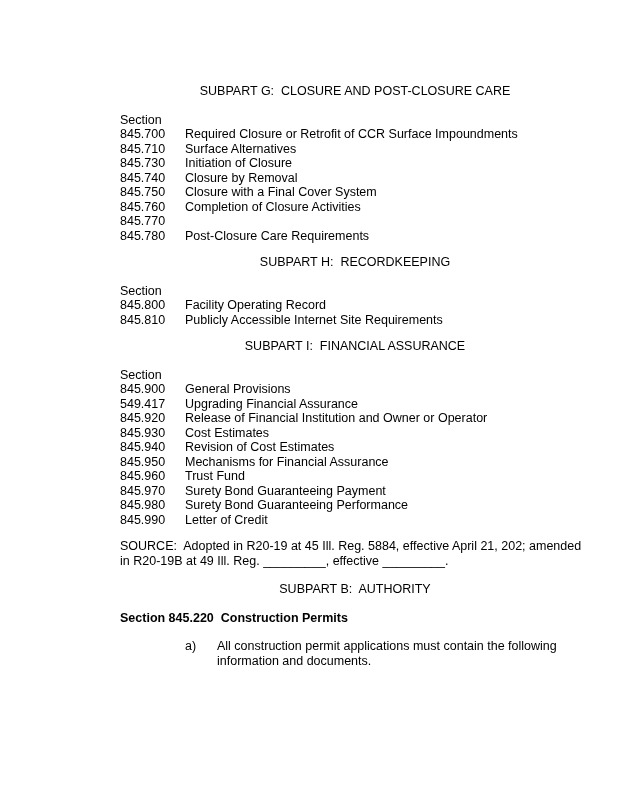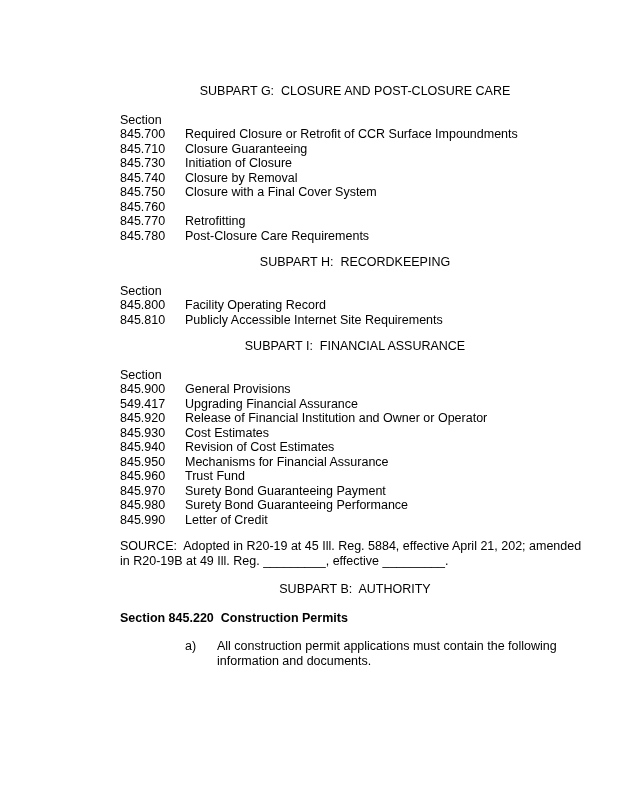--- a/index.html
+++ b/index.html
@@ -51,40 +51,40 @@
 
   <div class="subpart">
     <div class="subpart-heading">SUBPART G:  CLOSURE AND POST-CLOSURE CARE</div>
     <div class="section-label">Section</div>
     <div class="toc-row">
       <span class="toc-num">845.700</span>
       <span class="toc-title">Required Closure or Retrofit of CCR Surface Impoundments</span>
     </div>
     <div class="toc-row">
       <span class="toc-num">845.710</span>
-      <span class="toc-title">Closure Guaranteeing</span>
+      <span class="toc-title">Surface Alternatives</span>
     </div>
     <div class="toc-row">
       <span class="toc-num">845.730</span>
       <span class="toc-title">Initiation of Closure</span>
     </div>
     <div class="toc-row">
       <span class="toc-num">845.740</span>
       <span class="toc-title">Closure by Removal</span>
     </div>
     <div class="toc-row">
       <span class="toc-num">845.750</span>
       <span class="toc-title">Closure with a Final Cover System</span>
     </div>
     <div class="toc-row">
       <span class="toc-num">845.760</span>
+      <span class="toc-title">Completion of Closure Activities</span>
     </div>
     <div class="toc-row">
       <span class="toc-num">845.770</span>
-      <span class="toc-title">Retrofitting</span>
     </div>
     <div class="toc-row">
       <span class="toc-num">845.780</span>
       <span class="toc-title">Post-Closure Care Requirements</span>
     </div>
   </div>
 
   <div class="subpart">
     <div class="subpart-heading">SUBPART H:  RECORDKEEPING</div>
     <div class="section-label">Section</div>

